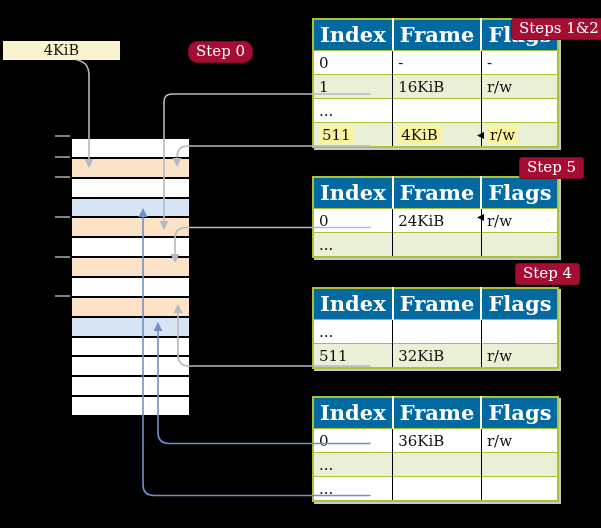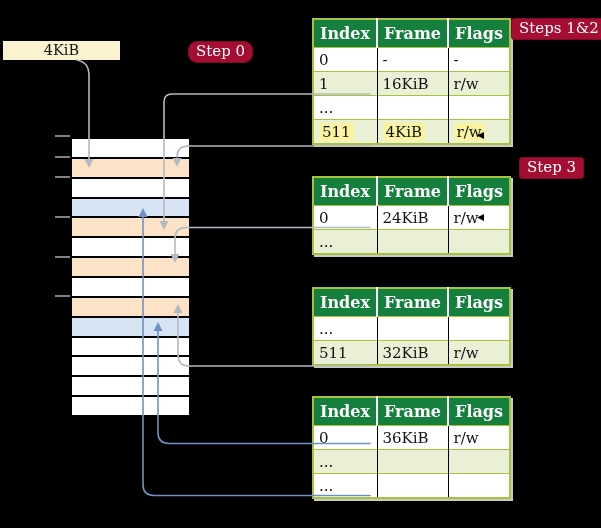--- a/index.html
+++ b/index.html
@@ -27,43 +27,44 @@
   .m-table{background:#FCE3C7;}
   .m-page{background:#D7E4F3;}
 
   
   .tick{position:absolute;left:55px;width:15px;height:2px;background:#828282;z-index:2;}
 
   
   table.pt{position:absolute;left:312px;width:168px;border-collapse:collapse;
     border:2.5px solid #A8C23C;background:#fff;box-shadow:2px 2px 0 0 #C9C9C9;
     font-size:15px;color:#111;z-index:2;}
-  table.pt th{background:#15803d;color:#fff;font-weight:bold;text-align:left;
-    padding:2px 6px 3px;height:22px;border-left:2px solid #fff;font-size:16px;}
+  table.pt th{background:#0369a1;color:#fff;font-weight:bold;text-align:left;
+    padding:2px 6px 3px;height:22px;border-left:2px solid #fff;font-size:21px;}
   table.pt th:first-child{border-left:none;}
   table.pt td{height:19px;padding:2px 5px;border-left:1.5px solid #000;
     border-top:1.5px solid #A8C23C;vertical-align:middle;}
   table.pt td:first-child{border-left:none;}
   table.pt tbody tr:nth-child(even) td{background:#E9F0D5;}
   .t1{top:18px;} .t2{top:176px;} .t3{top:287px;} .t4{top:396px;}
   .hl{background:#FAF4A0;padding:0 3px;}
 
   
   svg.overlay{position:absolute;left:0;top:0;z-index:5;pointer-events:none;}
 </style>
 </head>
 <body>
 
 <div id="stage">
 
   <div class="addr-box">4KiB</div>
 
   <div class="step step0">Step 0</div>
   <div class="step step12">Steps 1&amp;2</div>
-  <div class="step step3">Step 3</div>
+  <div class="step step3">Step 5</div>
+  <div class="step step4">Step 4</div>
 
   <div class="memory" id="memory-col">
       <div class="mrow m-empty"></div>
       <div class="mrow m-table"></div>
       <div class="mrow m-empty"></div>
       <div class="mrow m-page"></div>
       <div class="mrow m-table"></div>
       <div class="mrow m-empty"></div>
       <div class="mrow m-table"></div>
       <div class="mrow m-empty"></div>

